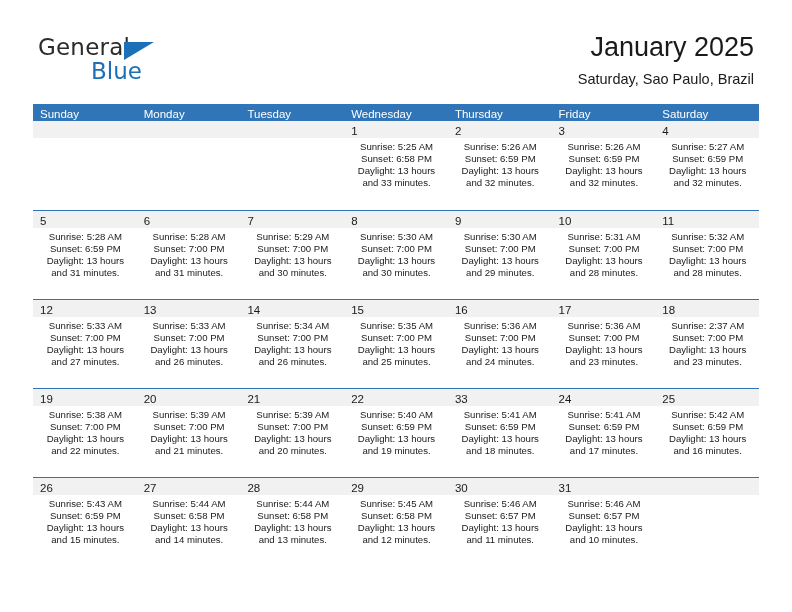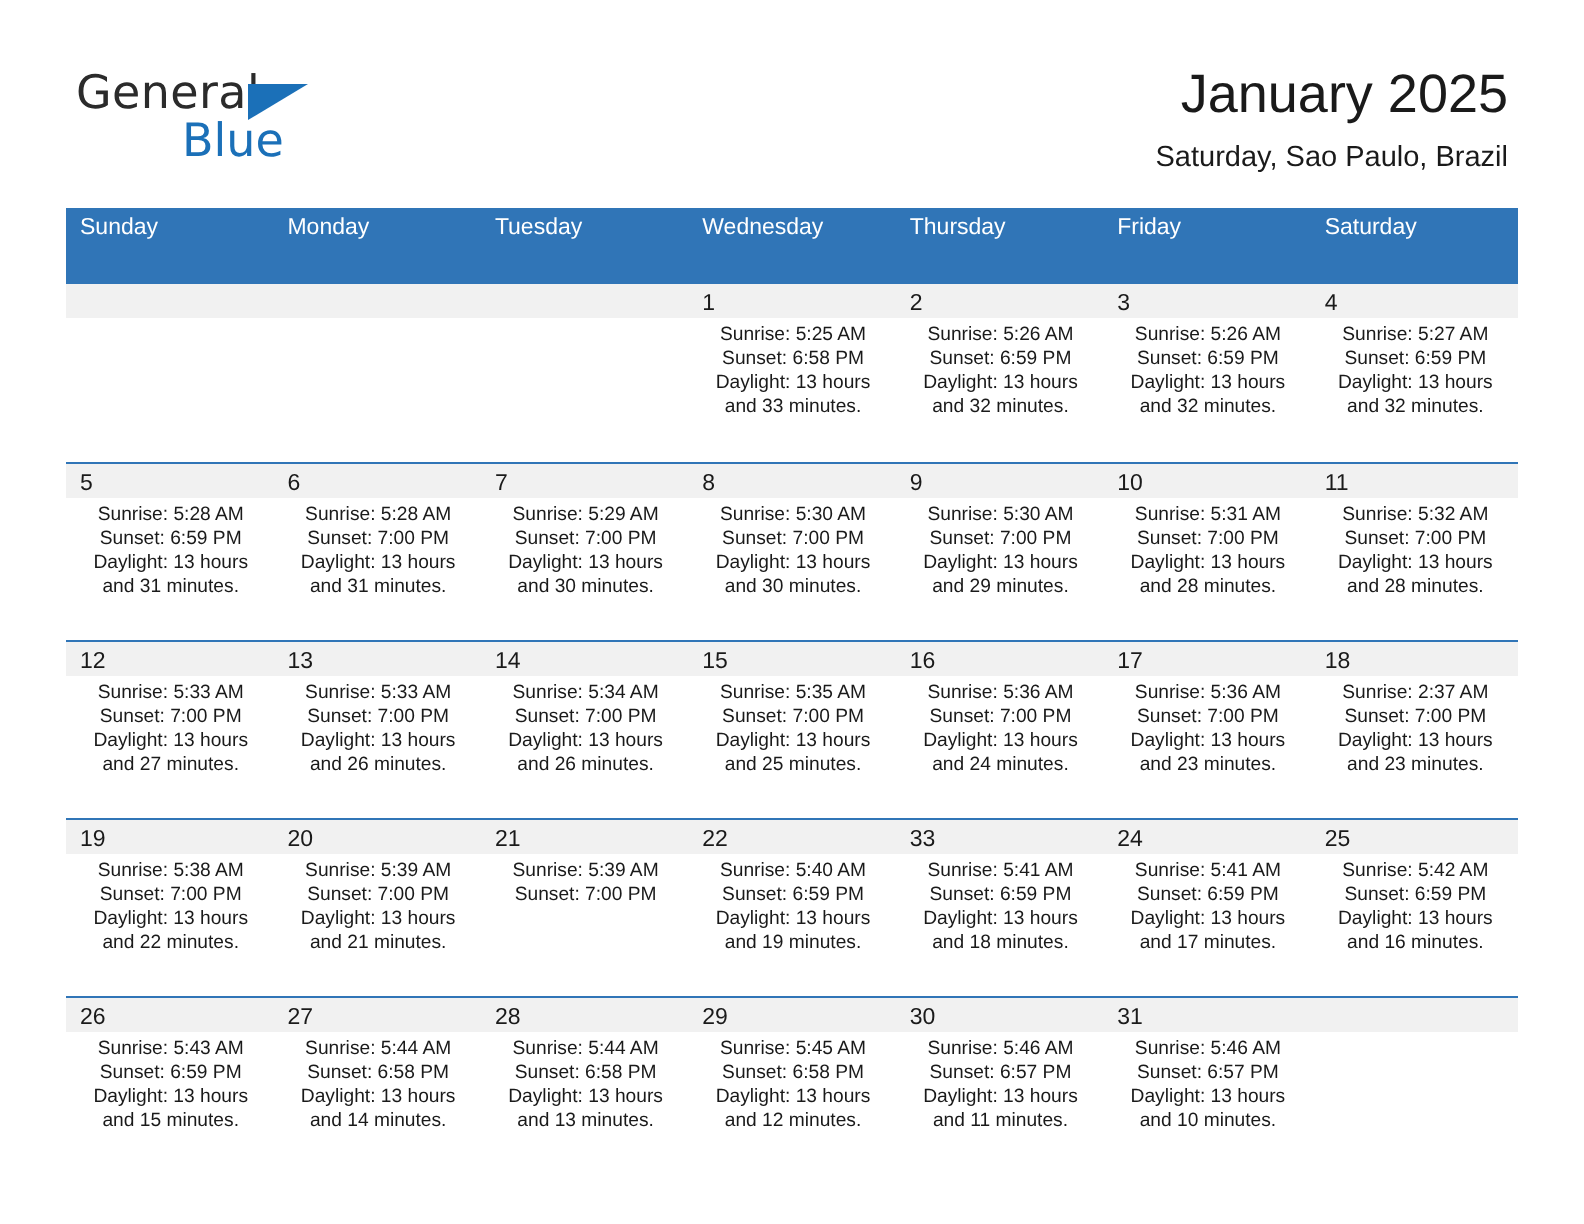--- a/index.html
+++ b/index.html
@@ -92,21 +92,21 @@
   
   .calendar {
     position: absolute;
     left: 33px;
     top: 104px;
     width: 726px;
   }
   .weekdays {
     display: flex;
     background: #3075b7;
-    height: 38px;
+    height: 17px;
   }
   .weekday {
     flex: 1 1 0;
     color: #ffffff;
     font-size: 11.5px;
     line-height: 21px;
     padding-left: 7px;
     box-sizing: border-box;
     white-space: nowrap;
     overflow: hidden;
@@ -376,20 +376,21 @@
               <div>Sunrise: 5:39 AM</div>
               <div>Sunset: 7:00 PM</div>
               <div class="daylight">Daylight: 13 hours and 21 minutes.</div>
             </div>
           </div>
           <div class="daycell">
             <div class="daynum-band"><span class="daynum">21</span></div>
             <div class="dayinfo">
               <div>Sunrise: 5:39 AM</div>
               <div>Sunset: 7:00 PM</div>
+              <div class="daylight">Daylight: 13 hours and 20 minutes.</div>
             </div>
           </div>
           <div class="daycell">
             <div class="daynum-band"><span class="daynum">22</span></div>
             <div class="dayinfo">
               <div>Sunrise: 5:40 AM</div>
               <div>Sunset: 6:59 PM</div>
               <div class="daylight">Daylight: 13 hours and 19 minutes.</div>
             </div>
           </div>

